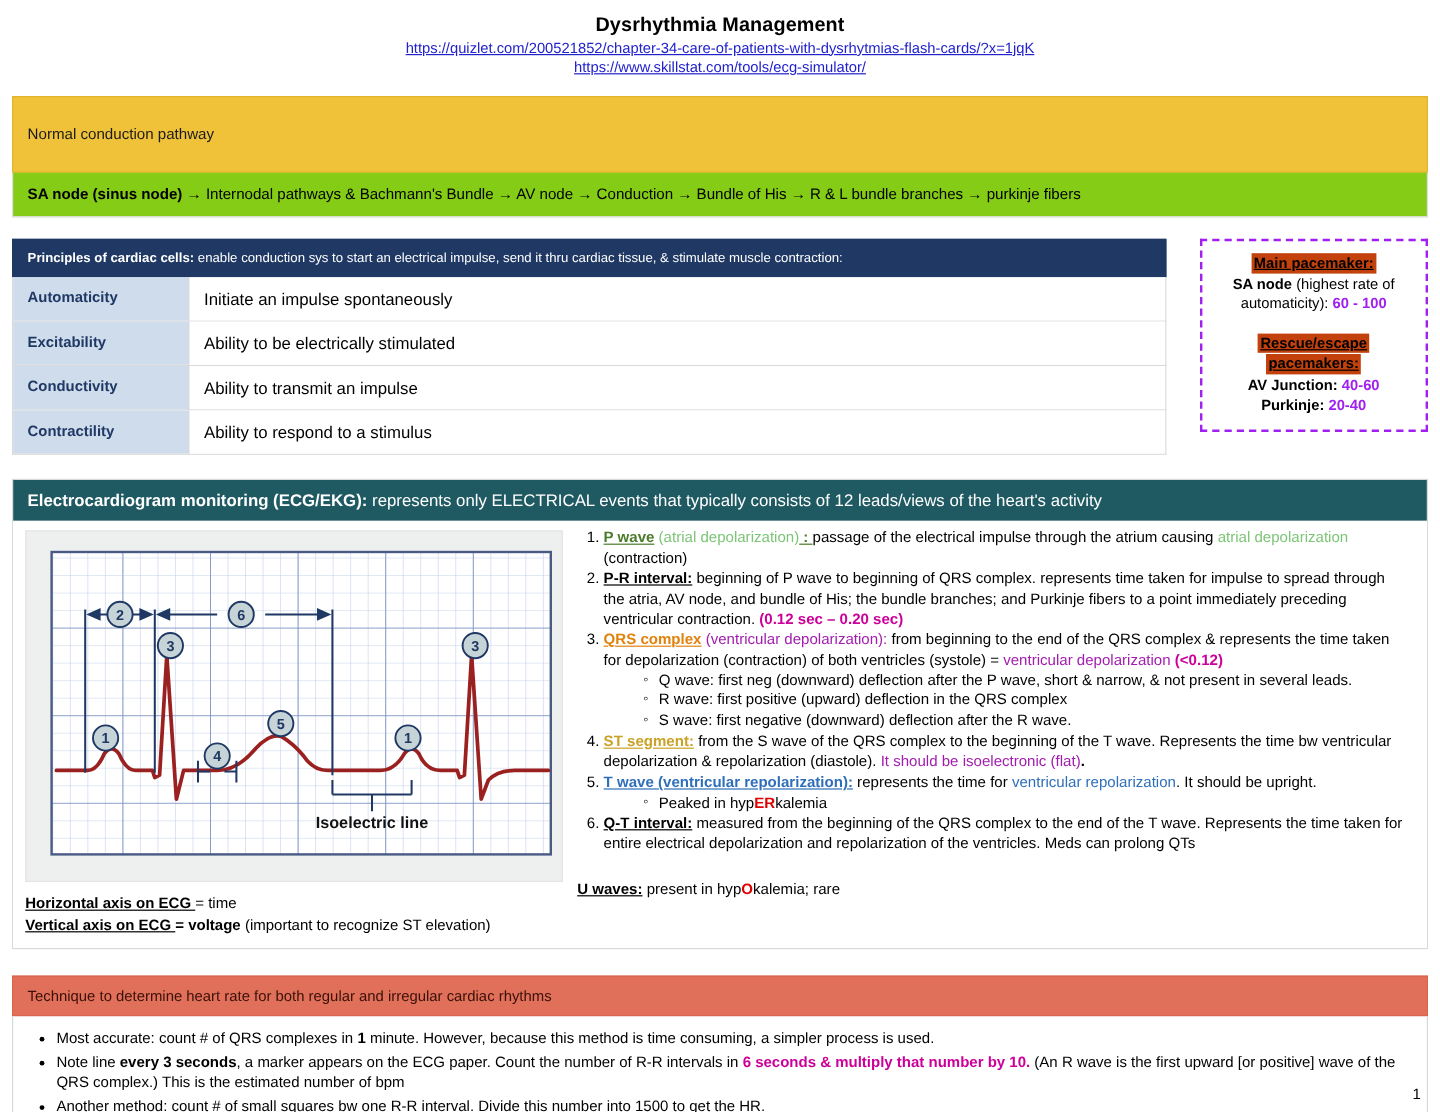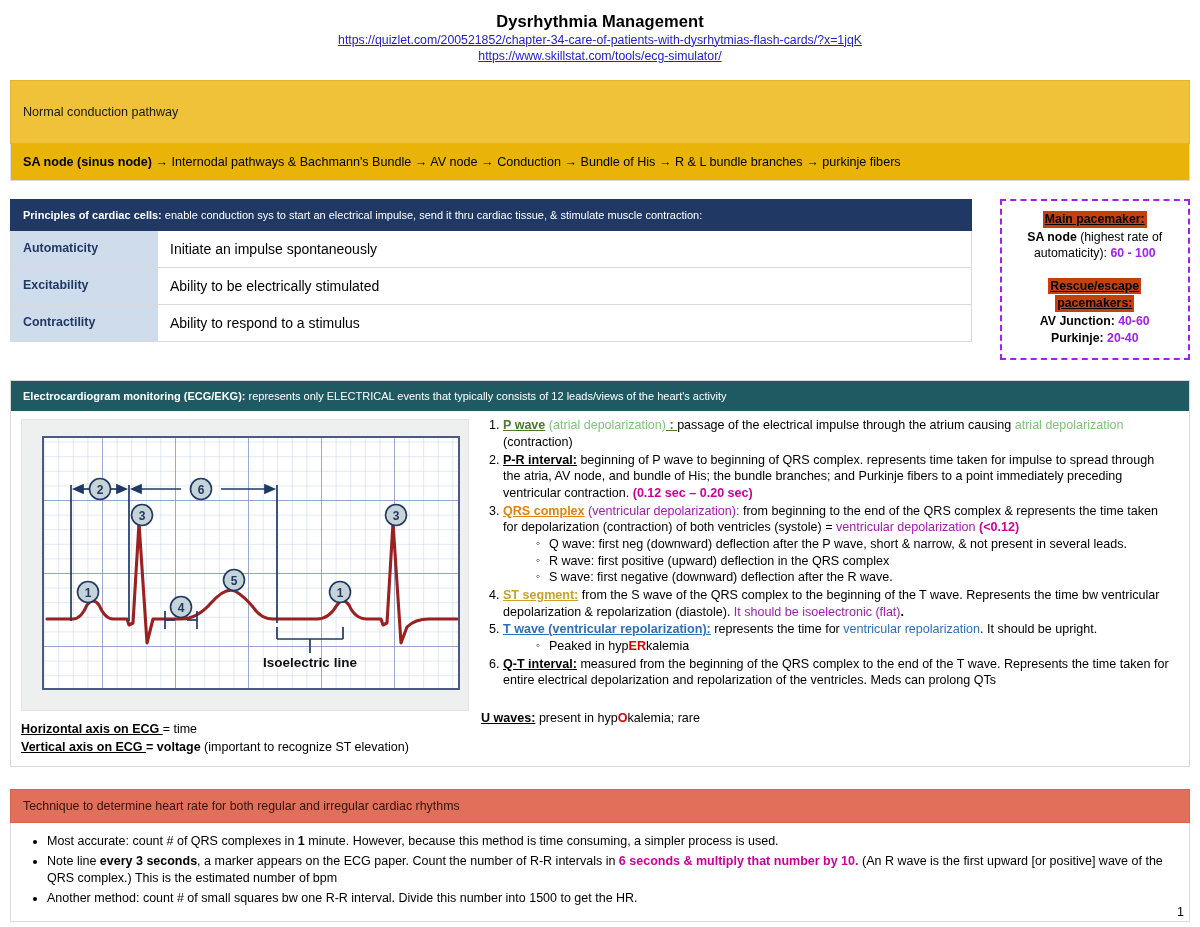--- a/index.html
+++ b/index.html
@@ -19,21 +19,21 @@
   .doc-title { font-size: 16.5px; font-weight: bold; letter-spacing: .1px; line-height: 1.25; }
   .doc-link { display: block; font-size: 12.3px; color: #2222cc; text-decoration: underline; line-height: 1.32; }
 
   
   .sec-yellow { margin: 16px 10px 0 10px; }
   .bar-yellow {
     background: #efc23a; color: #1a1a1a; font-size: 12.6px;
     padding: 24px 12px; border: 1px solid #e0b42e;
   }
   .row-yellow {
-    border: 1px solid #dddddd; border-top: none; background:#eab308;
+    border: 1px solid #dddddd; border-top: none; background:#84cc16;
     font-size: 12.6px; padding: 11px 12px;
   }
   .row-yellow b { font-weight: bold; }
 
   
   .mid-wrap { display: flex; margin: 18px 10px 0 10px; align-items: flex-start; gap: 0; }
   .principles { width: 970px; }
   .bar-navy {
     background: #1f3864; color: #ffffff; font-size: 11px;
     padding: 9px 12px; border: 1px solid #1f3864;
@@ -54,21 +54,21 @@
   .pace-head {
     display: inline-block; background: #c2410c; color: #000; font-weight: bold;
     text-decoration: underline; padding: 0 2px; margin-bottom: 1px;
   }
   .pace-gap { height: 16px; }
   .purple { color: #a020f0; font-weight: bold; }
 
   
   .sec-ecg { margin: 20px 10px 0 10px; border: 1px solid #d9d9d9; }
   .bar-teal {
-    background: #1f5a63; color: #ffffff; font-size: 11px; padding: 9px 12px;
+    background: #1f5a63; color: #ffffff; font-size: 14px; padding: 9px 12px;
   }
   .bar-teal b { font-weight: bold; }
   .ecg-body { display: flex; align-items: flex-start; background: #ffffff; }
   .ecg-left { width: 466px; padding: 8px 8px 10px 10px; }
   .ecg-figure { background: #eef0f0; border: 1px solid #e3e3e3; padding: 7px; }
   .ecg-axes { font-size: 12.5px; line-height: 1.45; margin-top: 9px; }
   .ecg-axes u { text-decoration: underline; font-weight: bold; }
   .ecg-right { flex: 1; padding: 6px 14px 10px 4px; }
 
   ol.steps { margin: 0; padding-left: 22px; font-size: 12.55px; line-height: 1.33; }
@@ -128,20 +128,24 @@
         <b>Principles of cardiac cells:</b><span> enable conduction sys to start an electrical impulse, send it thru cardiac tissue, &amp; stimulate muscle contraction:</span>
       </div>
 
       <div class="prin-row">
         <div class="prin-k">Automaticity</div>
         <div class="prin-v">Initiate an impulse spontaneously</div>
       </div>
       <div class="prin-row">
         <div class="prin-k">Excitability</div>
         <div class="prin-v">Ability to be electrically stimulated</div>
+      </div>
+      <div class="prin-row">
+        <div class="prin-k">Conductivity</div>
+        <div class="prin-v">Ability to transmit an impulse</div>
       </div>
       <div class="prin-row">
         <div class="prin-k">Contractility</div>
         <div class="prin-v">Ability to respond to a stimulus</div>
       </div>
     </div>
 
     <div class="pacebox">
       <span class="pace-head">Main pacemaker:</span><br>
       <b>SA node</b><span> (highest rate of automaticity): </span><span class="purple">60 - 100</span>

